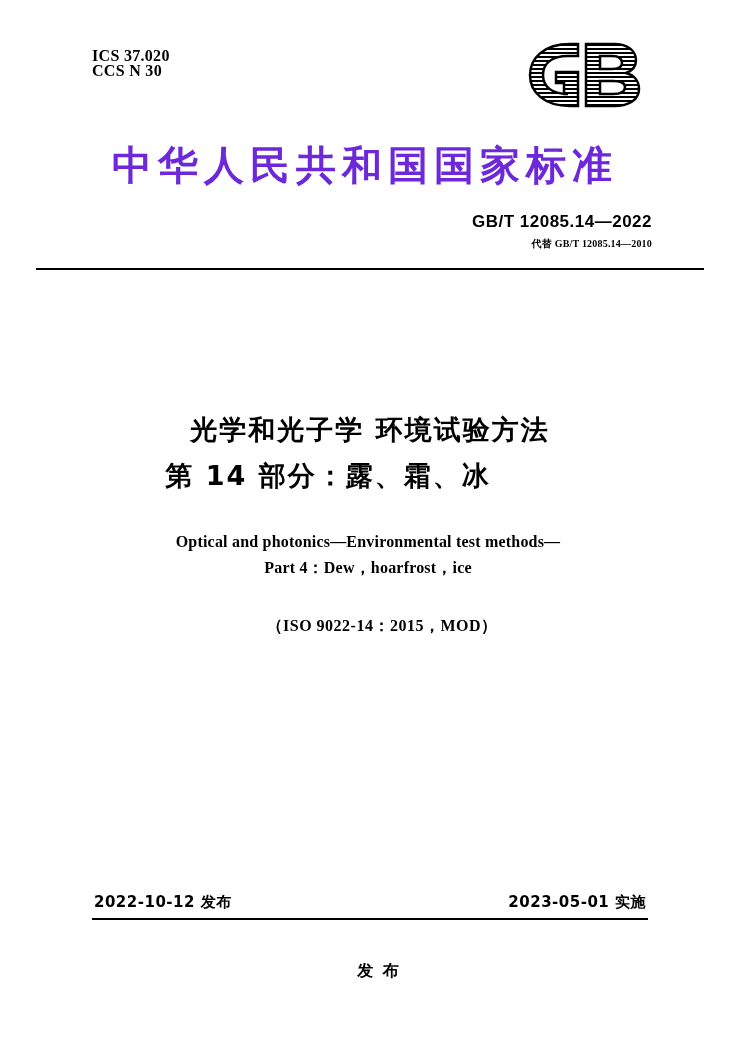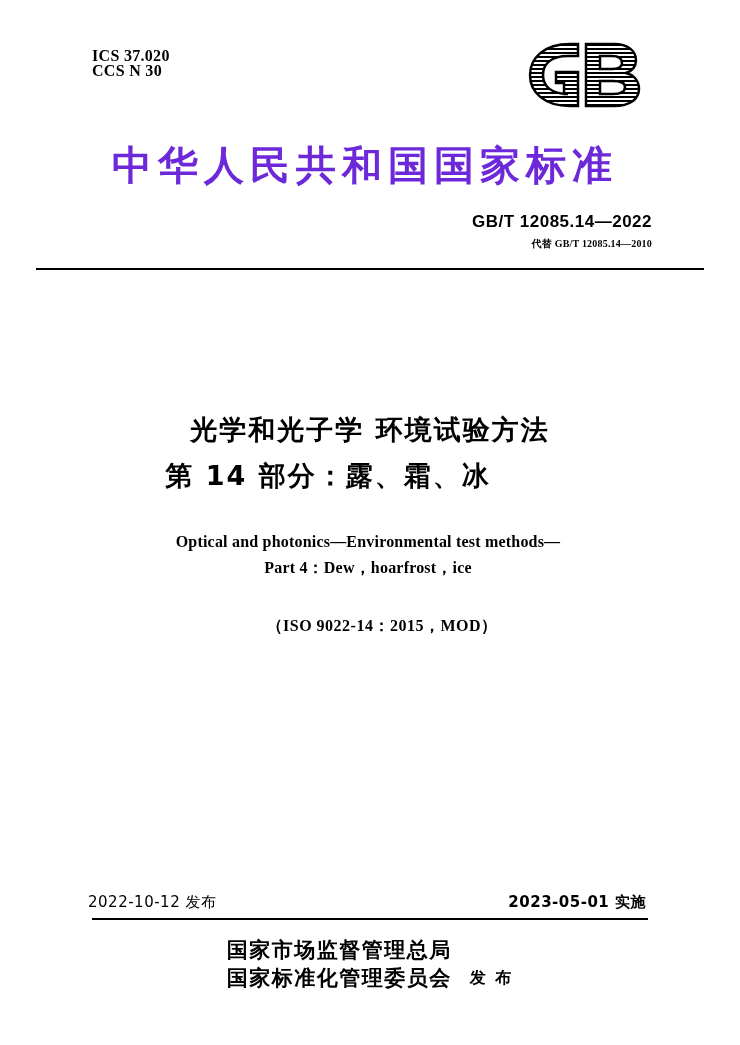--- a/index.html
+++ b/index.html
@@ -146,24 +146,24 @@
   .rule-bottom {
     position: absolute;
     left: 92px;
     top: 918px;
     width: 556px;
     height: 2px;
     background: #000;
   }
   .issue-date {
     position: absolute;
-    left: 88px;
+    left: 94px;
     top: 893px;
     font-family: "DejaVu Sans", sans-serif;
-    font-weight: normal;
+    font-weight: bold;
     font-size: 15px;
     letter-spacing: 0.5px;
   }
   .effective-date {
     position: absolute;
     right: 94px;
     top: 893px;
     text-align: right;
     font-family: "DejaVu Sans", sans-serif;
     font-weight: bold;
@@ -243,20 +243,16 @@
     <div>Part 4：Dew，hoarfrost，ice</div>
   </div>
 
   <div class="iso-line">（ISO 9022-14：2015，MOD）</div>
 
   <div class="issue-date">2022-10-12 发布</div>
   <div class="effective-date">2023-05-01 实施</div>
   <div class="rule-bottom"></div>
 
   <div class="publisher-wrap">
-    <div class="publisher-names">
-      <div>国家市场监督管理总局</div>
-      <div>国家标准化管理委员会</div>
-    </div>
     <div class="publisher-action">发 布</div>
   </div>
 
 </div>
 
 </body></html>

